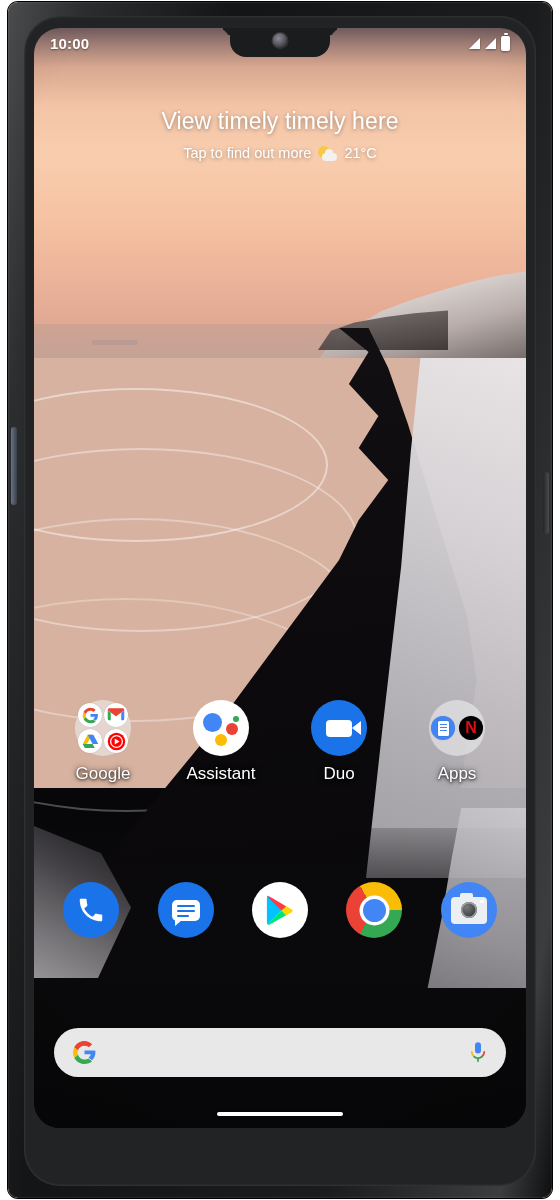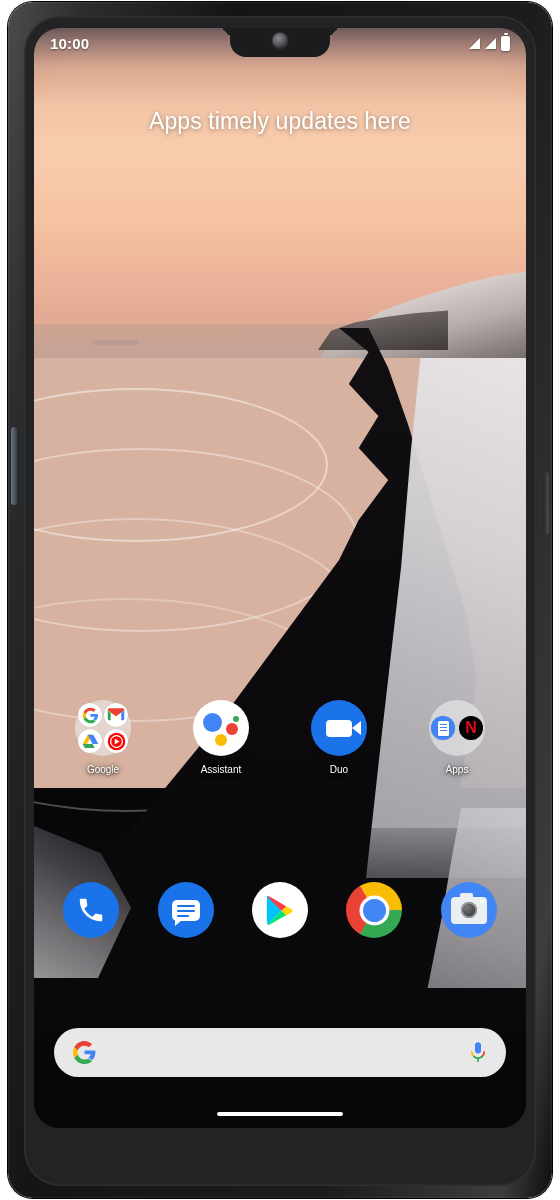--- a/index.html
+++ b/index.html
@@ -8,21 +8,21 @@
     width: 560px; height: 1200px;
     overflow: hidden;
     font-family: "Liberation Sans", sans-serif;
   }
 
   
   #phone-frame {
     position: absolute;
     left: 8px; top: 2px;
     width: 544px; height: 1196px;
-    border-radius: 25px;
+    border-radius: 10px;
     background: linear-gradient(100deg, #4a4c4e 0%, #2b2d2f 10%, #141516 30%, #1b1c1e 70%, #3b3d3f 93%, #0d0e0f 100%);
     box-shadow: 0 0 0 1px #000, inset 0 0 2px rgba(255,255,255,.25);
   }
   #phone-inner-bezel {
     position: absolute;
     left: 16px; top: 14px;
     width: 512px; height: 1170px;
     border-radius: 36px;
     background: #222325;
     box-shadow: inset 0 0 3px rgba(255,255,255,.18);
@@ -213,21 +213,21 @@
 
   
   #app-row {
     position: absolute; left: 0; top: 672px; width: 100%;
     display: flex; justify-content: space-around;
     padding: 0 10px; box-sizing: border-box; z-index: 30;
   }
   .app-cell { width: 76px; display: flex; flex-direction: column; align-items: center; }
   .app-icon { width: 56px; height: 56px; border-radius: 50%; position: relative; }
   .app-label {
-    margin-top: 8px; font-size: 10px; color: #fff;
+    margin-top: 8px; font-size: 17px; color: #fff;
     text-shadow: 0 1px 3px rgba(0,0,0,.85), 0 0 6px rgba(0,0,0,.6);
     white-space: nowrap;
   }
 
   
   .folder-bg {
     background: rgba(235,235,235,.62);
     backdrop-filter: blur(2px);
   }
   .folder-mini {
@@ -393,21 +393,29 @@
     <div id="status-bar">
       <div id="status-time">10:00</div>
       <div id="status-icons">
         <div class="signal-tri"></div>
         <div class="signal-tri"></div>
         <div class="battery"></div>
       </div>
     </div>
 
     <div id="glance-widget">
-      <div id="glance-title">Apps timely updates here</div>
+      <div id="glance-title">View timely timely here</div>
+      <div id="glance-sub-row">
+        <span>Tap to find out more</span>
+        <span class="weather-icon">
+          <span class="sun"></span>
+            <span class="cloud"></span>
+        </span>
+        <span>21°C</span>
+      </div>
     </div>
 
     <div id="app-row">
 
       <div class="app-cell">
         <div class="app-icon folder-bg">
           <div class="folder-mini fm-tl">
             <svg viewBox="0 0 48 48" width="17" height="17">
               <path fill="#4285F4" d="M45 24c0-1.6-.1-2.7-.4-3.9H24v7.1h12c-.2 1.9-1.5 4.7-4.4 6.6l6.8 5.3C42.3 35.4 45 30.2 45 24z"></path>
               <path fill="#34A853" d="M24 46c5.9 0 10.9-1.9 14.5-5.3l-6.9-5.3c-1.8 1.3-4.3 2.2-7.6 2.2-5.8 0-10.7-3.8-12.5-9.1l-7.1 5.5C8 41.4 15.4 46 24 46z"></path>

